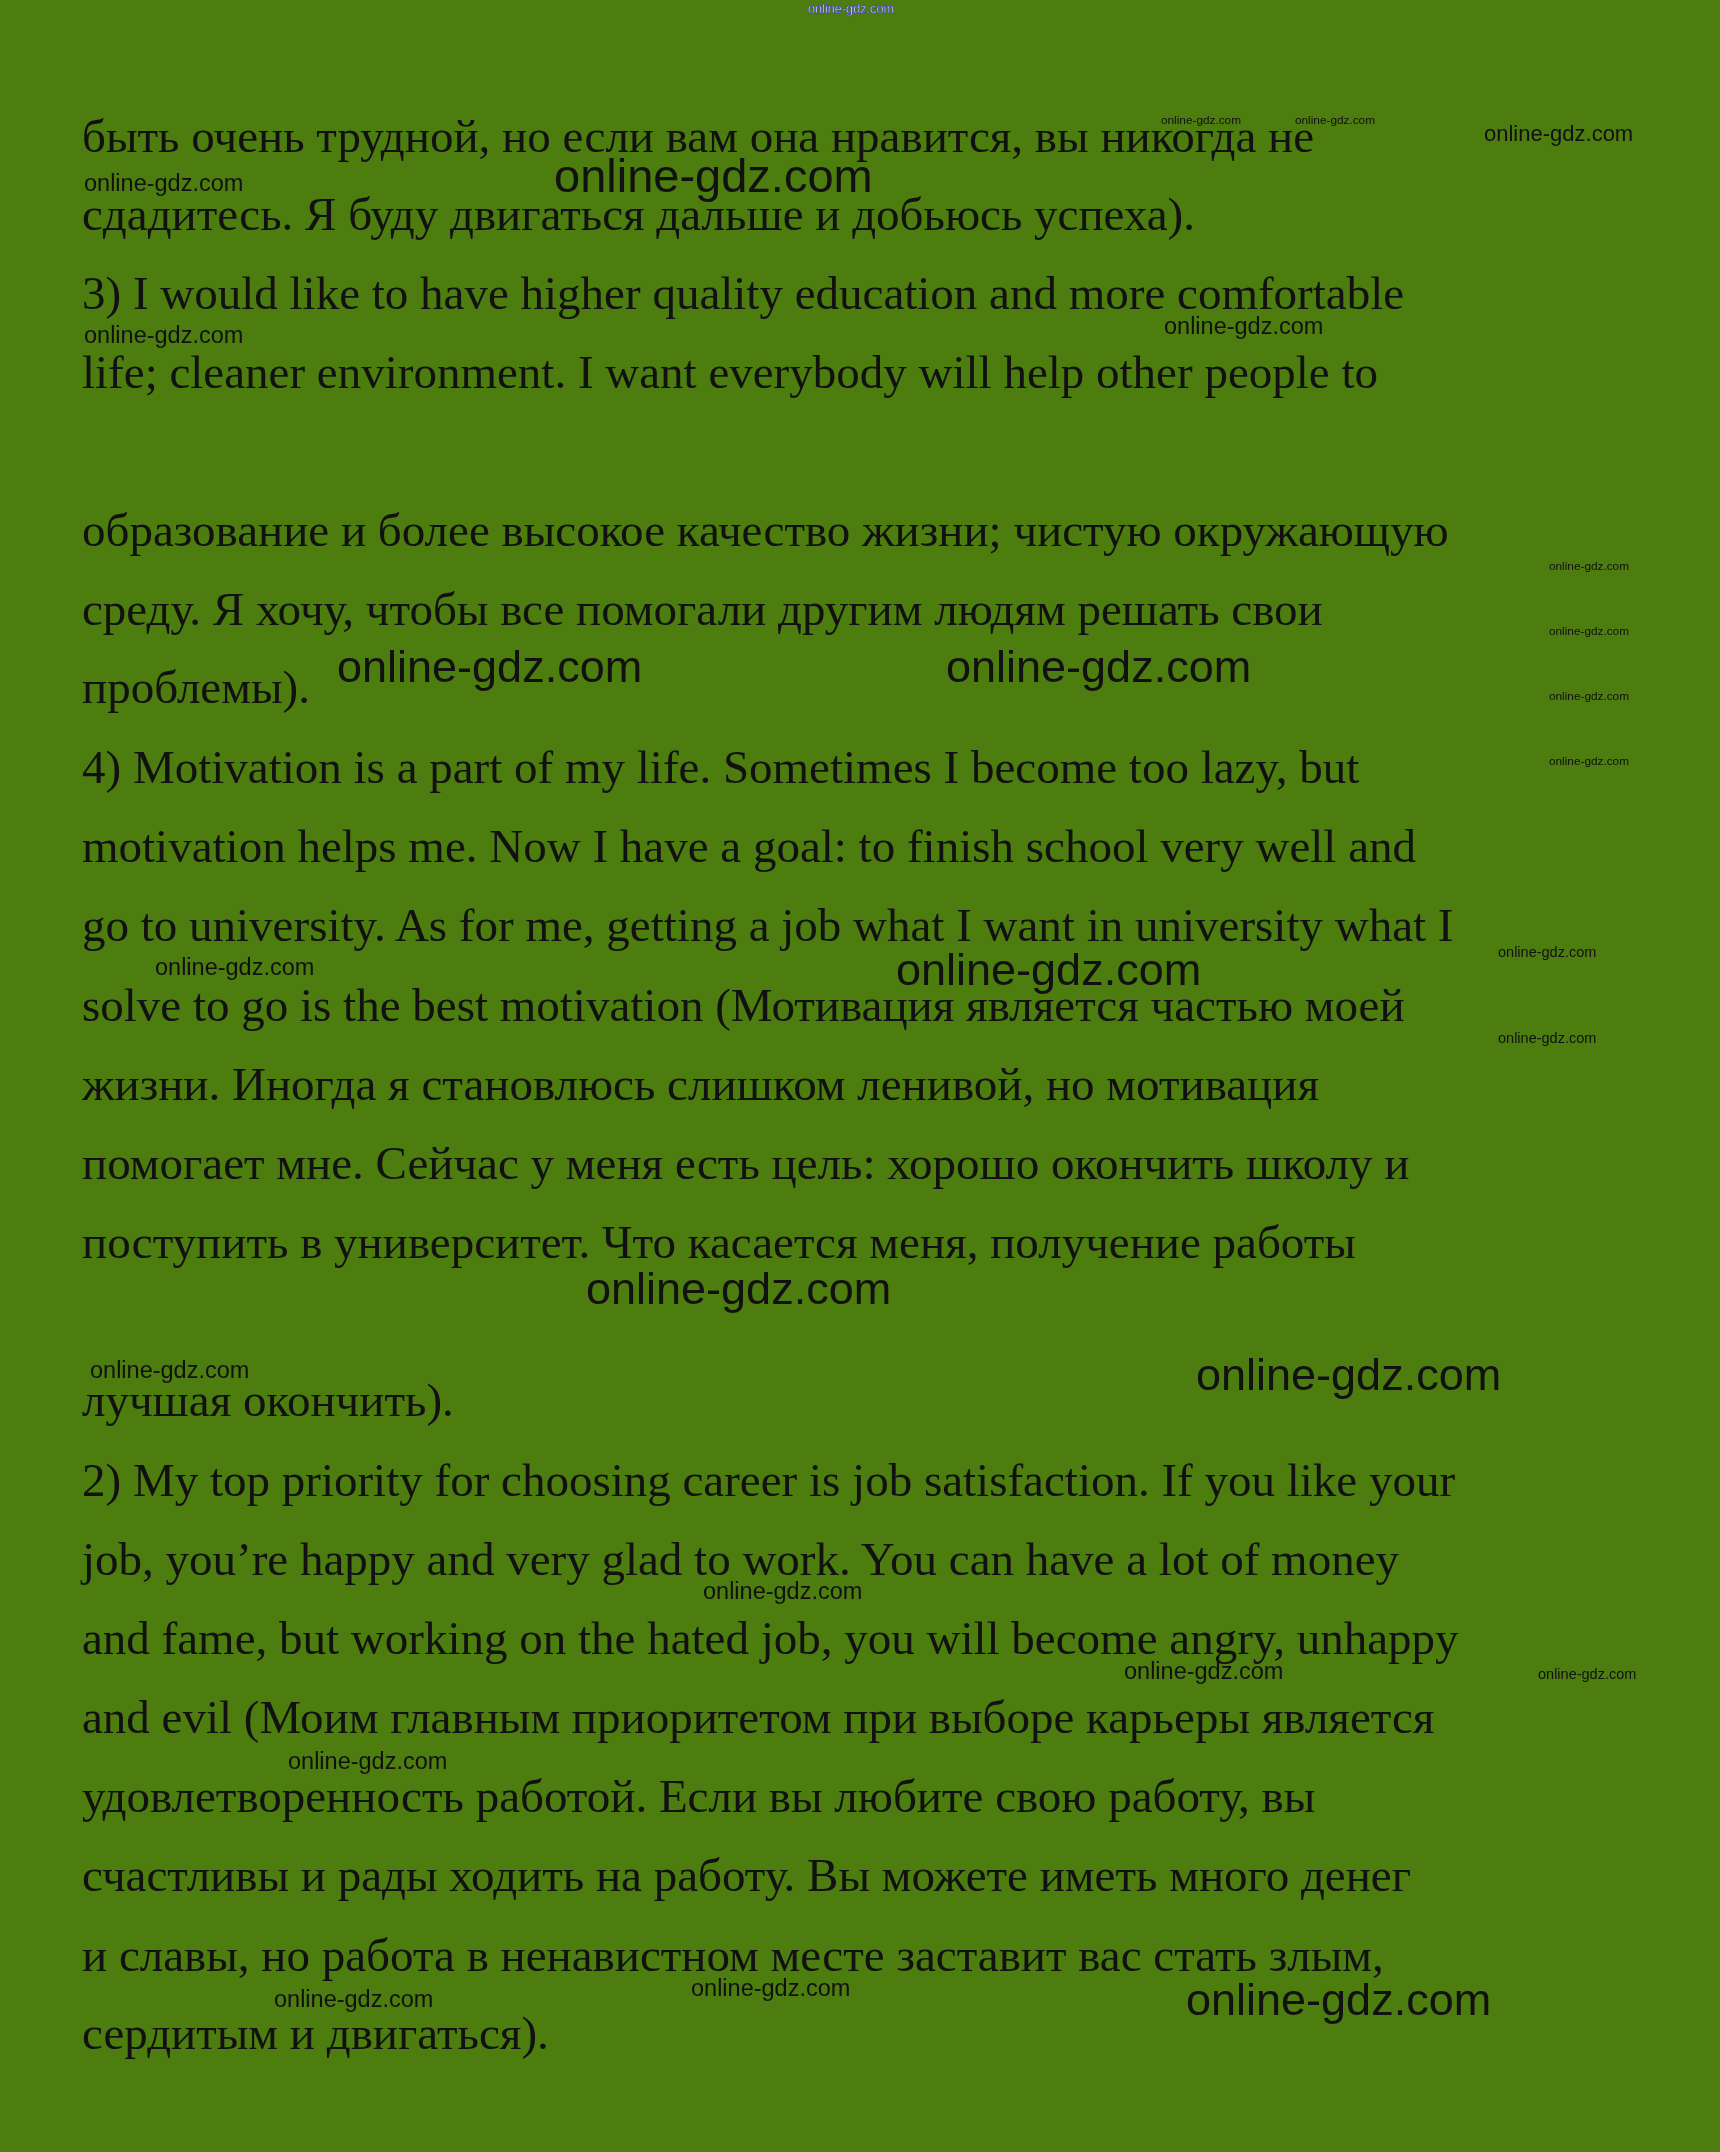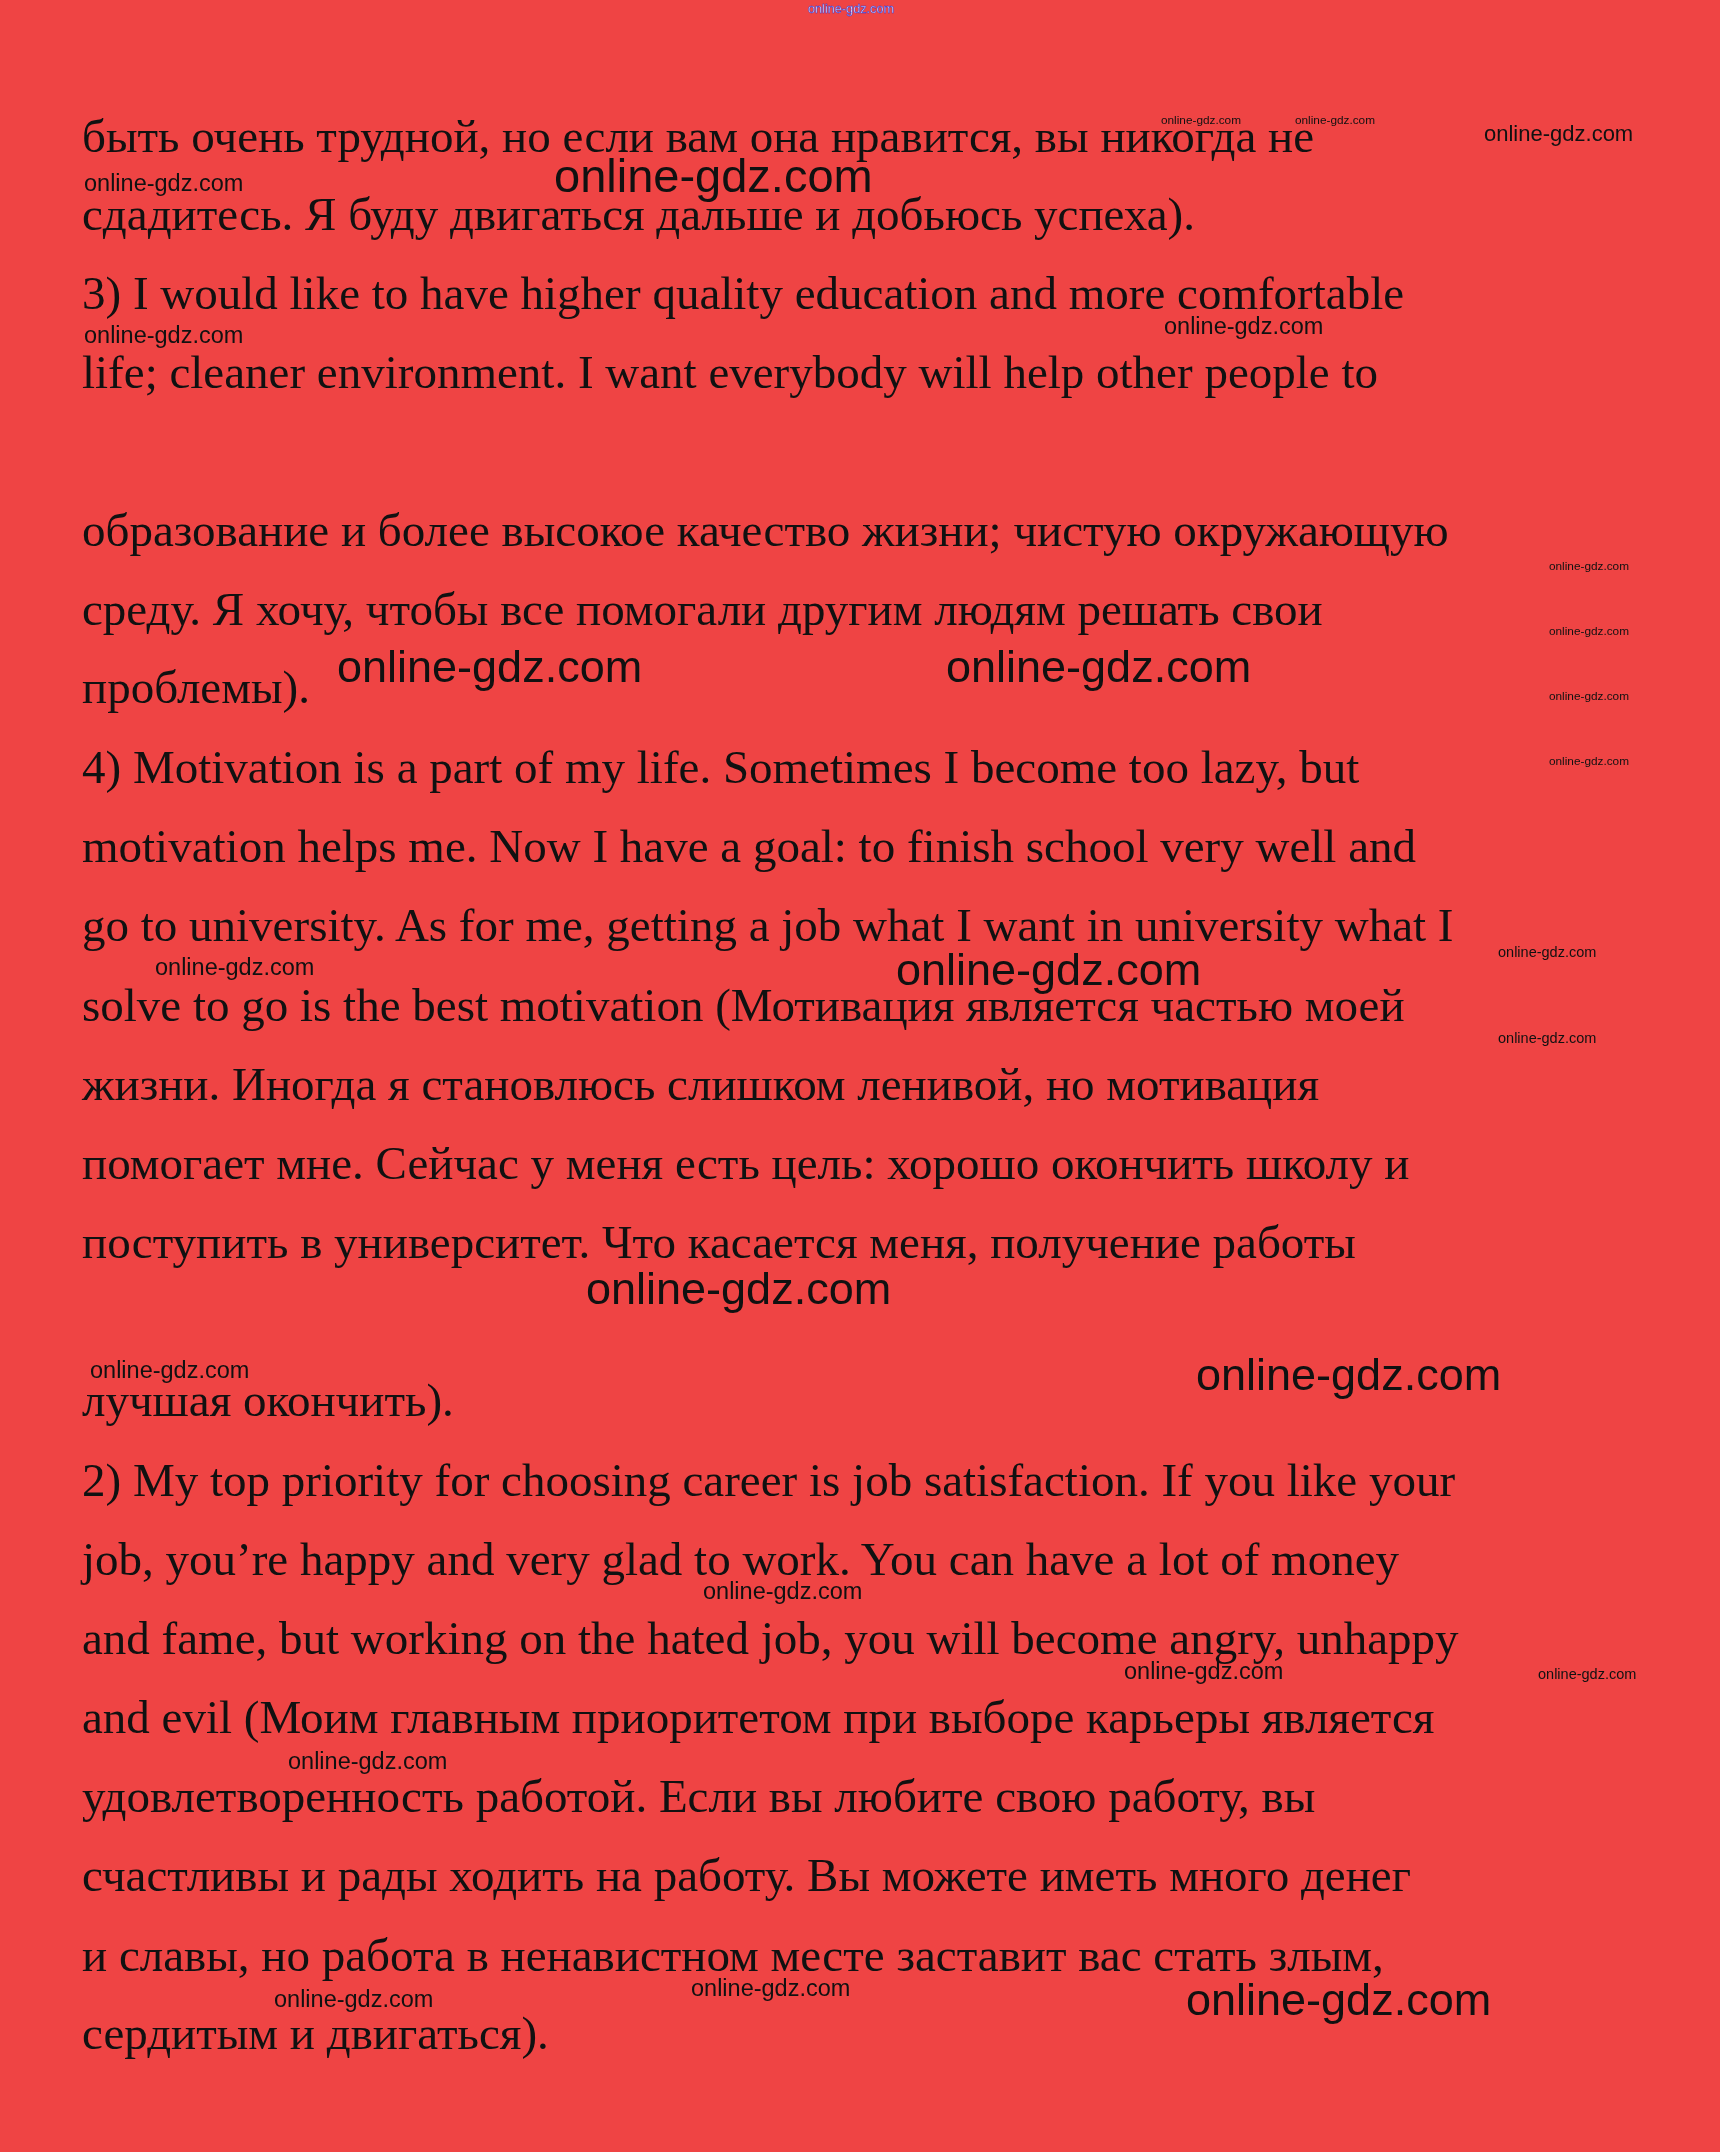--- a/index.html
+++ b/index.html
@@ -1,17 +1,17 @@
 <!DOCTYPE html>
 <html style="font-size:14.5px"><head>
 <meta charset="utf-8">
 <style>
   html, body { margin: 0; padding: 0; background: #ffffff; }
   body { width: 1721px; height: 2152px; position: relative; overflow: hidden; }
-  .page { position: absolute; left: 0; top: 0; width: 1721px; height: 2152px; background: #ef4444; }
+  .page { position: absolute; left: 0; top: 0; width: 1721px; height: 2152px; background: #4d7c0f; }
   .line {
     position: absolute; left: 82px; white-space: nowrap;
     font-family: "Liberation Serif", "DejaVu Serif", serif;
     font-size: 47px; line-height: 54px; color: #111;
     transform-origin: left top;
   }
   .wm {
     position: absolute; white-space: nowrap;
     font-family: "Liberation Sans", "DejaVu Sans", sans-serif;
     color: #111; line-height: 1;

